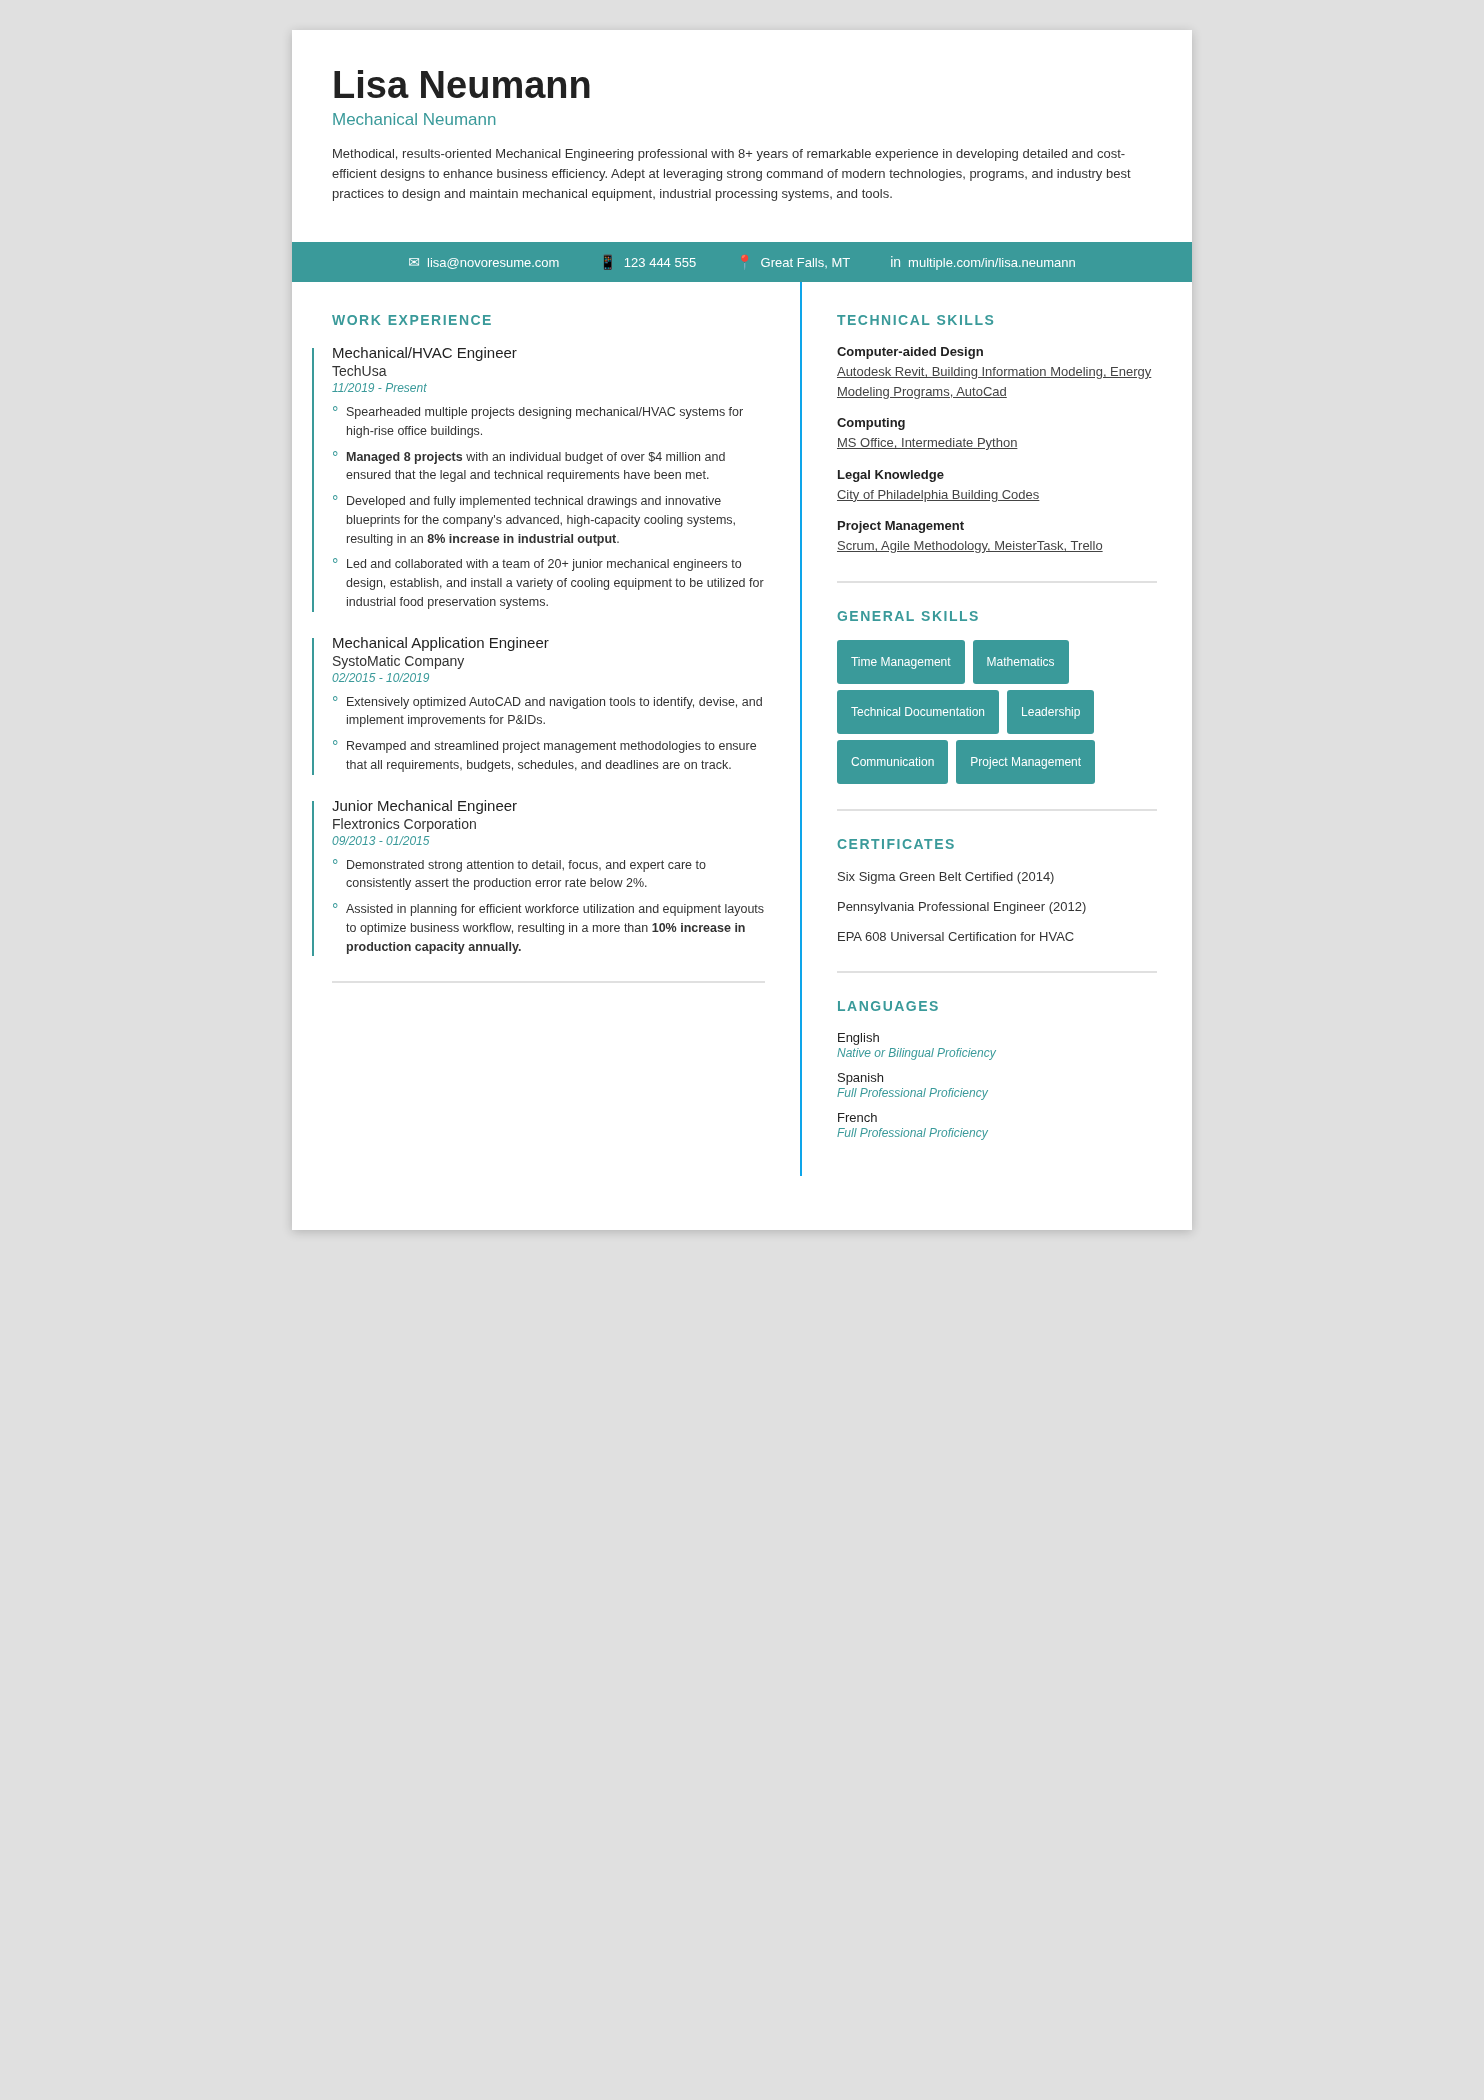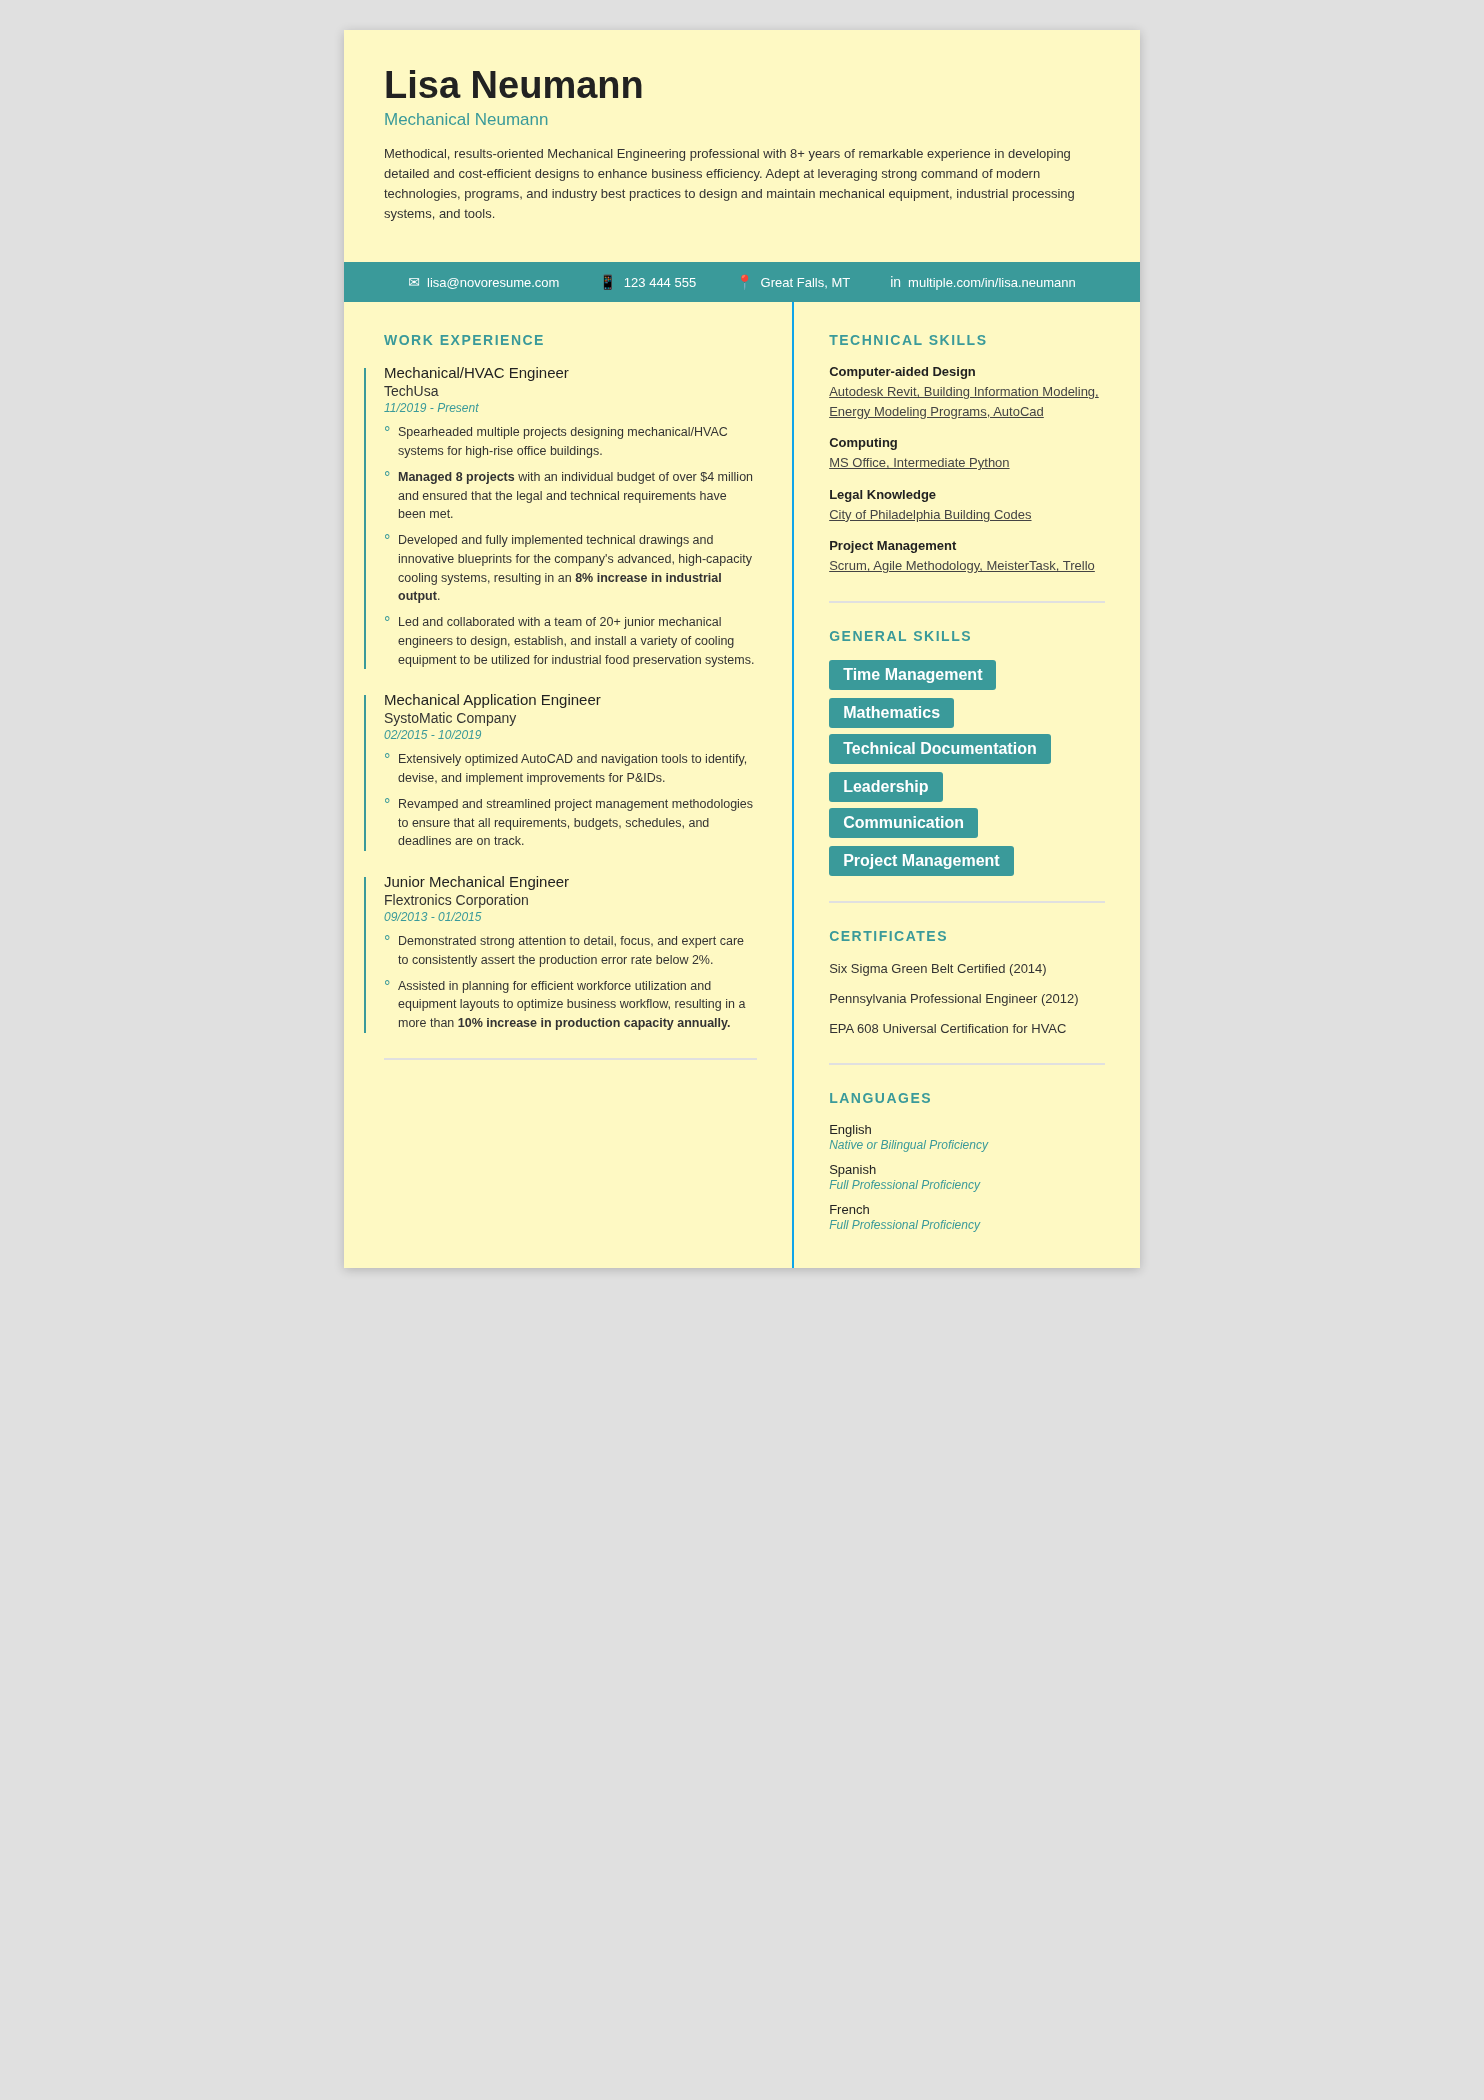--- a/index.html
+++ b/index.html
@@ -6,22 +6,22 @@
     body {
       font-family: Arial, sans-serif;
       background: #e0e0e0;
       display: flex;
       justify-content: center;
       align-items: flex-start;
       padding: 30px;
       min-height: 100vh;
     }
     .resume {
-      background: #fef9c3;
-      width: 796px;
+      background: #ffffff;
+      width: 900px;
       min-height: 1200px;
       box-shadow: 0 2px 10px rgba(0,0,0,0.2);
       padding: 0;
       position: relative;
     }
     .header-section {
       padding: 35px 40px 20px 40px;
     }
     .name {
       font-size: 38px;
@@ -157,24 +157,23 @@
     }
     .skill-tags {
       display: flex;
       flex-wrap: wrap;
       gap: 8px;
       margin-bottom: 6px;
     }
     .skill-tag {
       background: #3a9a9a;
       color: #fff;
-      font-size: 16px;
-      padding: 6px 14px;
+      font-size: 12px;
+      padding: 15px 14px;
       border-radius: 3px;
-      font-weight: bold;
     }
     .cert-item {
       font-size: 13px;
       color: #333;
       margin-bottom: 12px;
       line-height: 1.4;
     }
     .lang-name {
       font-size: 13px;
       color: #222;

